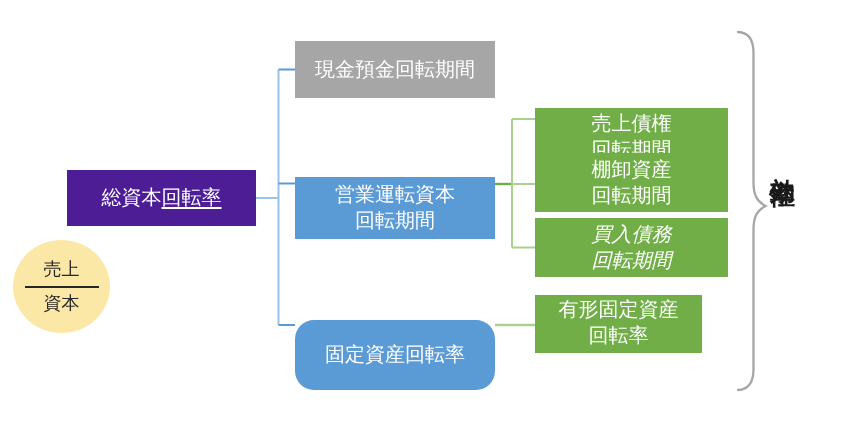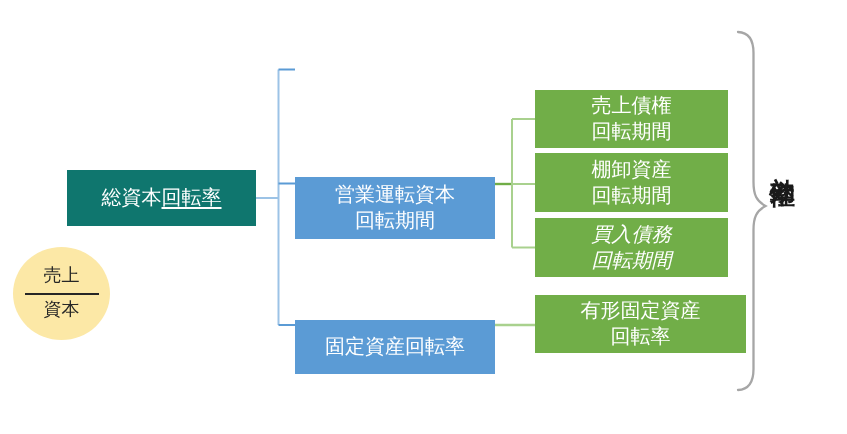--- a/index.html
+++ b/index.html
@@ -5,37 +5,37 @@
   html,body{margin:0;padding:0;background:#ffffff;}
   .canvas{
     position:relative;width:847px;height:434px;background:#ffffff;overflow:hidden;
     font-family:"Liberation Sans","DejaVu Sans",sans-serif;
   }
   svg.lines{position:absolute;left:0;top:0;pointer-events:none;}
   .node{
     position:absolute;display:flex;flex-direction:column;align-items:center;justify-content:center;
     color:#ffffff;font-size:20px;line-height:1.28;text-align:center;white-space:nowrap;
   }
-  .gold{background:#0f766e;}
+  .gold{background:#4c1d95;}
   .gray{background:#A6A6A6;}
   .blue{background:#5B9BD5;margin-top:24px;}
   .green{background:#71AE48;}
   #node-root{left:67px;top:170px;width:189px;height:56px;flex-direction:row;}
   #node-root .u{text-decoration:underline;text-underline-offset:3px;}
   #node-cash{left:295px;top:41px;width:200px;height:57px;}
   #node-working{left:295px;top:153px;width:200px;height:62px;}
-  #node-fixed{left:295px;top:296px;width:200px;height:54px;}
-  #node-receivable{left:535px;top:90px;width:193px;height:58px;}
+  #node-fixed{left:295px;top:296px;width:200px;height:70px;border-radius:19px;}
+  #node-receivable{left:535px;top:108px;width:193px;height:58px;}
   #node-inventory{left:535px;top:153px;width:193px;height:59px;text-align:right;}
   #node-payable{left:535px;top:218px;width:193px;height:59px;font-style:italic;}
-  #node-tangible{left:535px;top:295px;width:211px;height:58px;}
+  #node-tangible{left:535px;top:295px;width:167px;height:58px;font-family:Liberation Mono, monospace;}
   .formula-circle{
-    position:absolute;left:13px;top:247px;width:97px;height:93px;border-radius:50%;
+    position:absolute;left:13px;top:240px;width:97px;height:93px;border-radius:50%;
     background:#FCE8A6;display:flex;flex-direction:column;align-items:center;justify-content:center;
-    color:#262626;font-size:18px;line-height:1.2;font-family:Liberation Mono, monospace;
+    color:#262626;font-size:18px;line-height:1.2;
   }
   .frac-line{width:74px;height:2px;background:#262626;margin:5px 0;}
   .category-label{
     position:absolute;left:770px;top:157px;writing-mode:vertical-rl;text-orientation:upright;
     font-size:25px;font-weight:bold;color:#1a1a1a;letter-spacing:3px;line-height:1;
   }
 </style>
 </head>
 <body>
 
@@ -64,20 +64,23 @@
     <span>総資本</span>
       <span class="u">回転率</span>
   </div>
 
   <div class="formula-circle">
     <span>売上</span>
     <span class="frac-line"></span>
     <span>資本</span>
   </div>
 
+  <div class="node gray" id="node-cash">
+    <span>現金預金回転期間</span>
+  </div>
   <div class="node blue" id="node-working">
     <span>営業運転資本</span>
     <span>回転期間</span>
   </div>
   <div class="node blue" id="node-fixed">
     <span>固定資産回転率</span>
   </div>
 
   <div class="node green" id="node-receivable">
     <span>売上債権</span>

